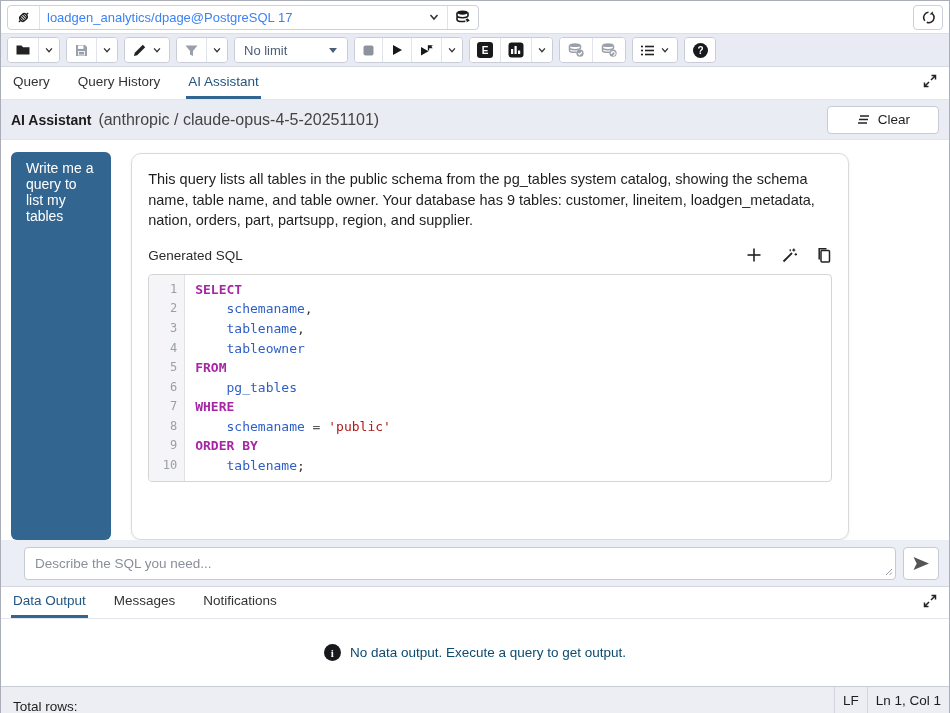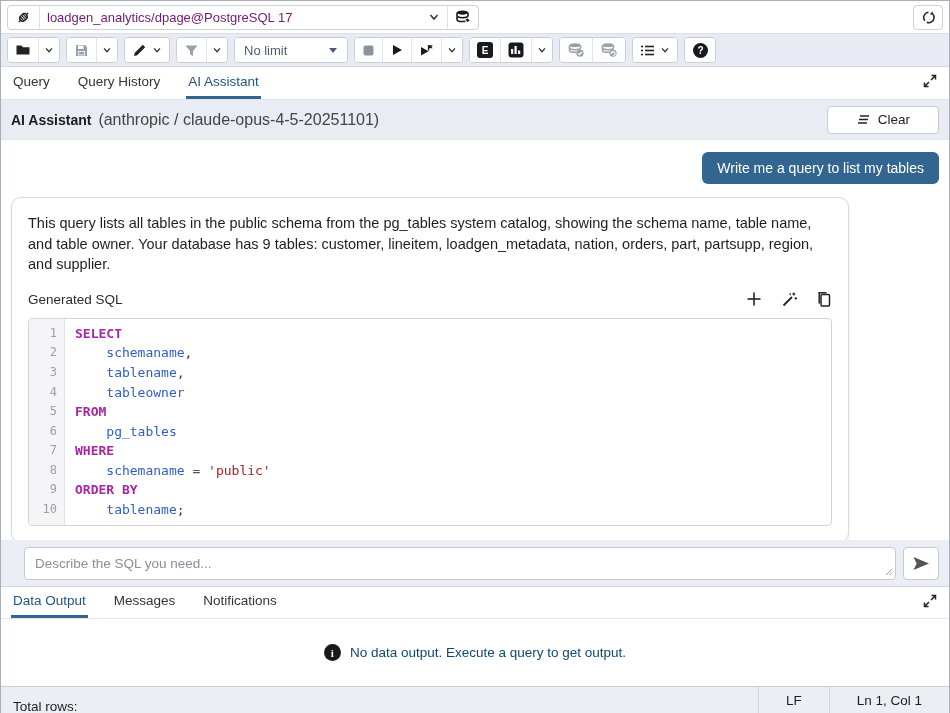--- a/index.html
+++ b/index.html
@@ -5,21 +5,21 @@
   * { box-sizing: border-box; margin: 0; padding: 0; }
   html,body { width: 950px; height: 713px; }
   body { font-family: "Liberation Sans", sans-serif; font-size: 13px; color: #222; background: #fff; }
   .window { width: 950px; height: 713px; display: flex; flex-direction: column; border: 1px solid #a9aeb9; border-bottom: none; background: #fff; overflow: hidden; }
 
   
   .conn-bar { height: 33px; display: flex; align-items: center; padding: 0 6px; background: #fff; border-bottom: 1px solid #dcdfe7; flex: none; }
   .conn-group { display: flex; align-items: stretch; height: 25px; border: 1px solid #ccd0da; border-radius: 4px; background: #fff; overflow: hidden; }
   .conn-seg { display: flex; align-items: center; padding: 0 7px; border-right: 1px solid #dfe2e9; }
   .conn-seg:last-child { border-right: none; }
-  .conn-select { width: 408px; justify-content: space-between; font-size: 13px; color: #701a75; cursor: pointer; }
+  .conn-select { width: 408px; justify-content: space-between; font-size: 13px; color: #3b82f6; cursor: pointer; }
   .spacer { flex: 1; }
   .sq-btn { height: 25px; min-width: 30px; display: flex; align-items: center; justify-content: center; background: #fff; border: 1px solid #ccd0da; border-radius: 4px; cursor: pointer; }
 
   
   .toolbar { height: 33px; display: flex; align-items: center; gap: 6px; padding: 8px 6px; background: #e8ebf4; border-bottom: 1px solid #d6d9e2; flex: none; }
   .tb-group { display: flex; align-items: stretch; height: 26px; background: #fff; border: 1px solid #c9cdd7; border-radius: 4px; overflow: hidden; }
   .tb-btn { display: flex; align-items: center; justify-content: center; padding: 0 7px; min-width: 28px; border-right: 1px solid #e2e4ec; cursor: pointer; background: #fff; border-top: none; border-bottom: none; border-left: none; }
   .tb-btn:last-child { border-right: none; }
   .tb-btn.narrow { min-width: 20px; padding: 0 4px; }
   .tb-btn.disabled { cursor: default; }
@@ -35,21 +35,21 @@
   .tab-expand { position: absolute; right: 12px; top: 7px; cursor: pointer; }
 
   
   .ai-header { height: 41px; display: flex; align-items: center; padding: 0 10px; background: #e9ecf2; border-top: 1px solid #e2e5ec; border-bottom: 1px solid #e2e5ec; flex: none; }
   .ai-title { font-size: 14px; font-weight: bold; color: #1c1c1c; margin-right: 7px; }
   .ai-model { font-size: 16px; color: #444; }
   .clear-btn { display: flex; align-items: center; gap: 7px; height: 28px; padding: 0 28px; background: #fff; border: 1px solid #c7cbd5; border-radius: 4px; font-size: 13.5px; color: #1c1c1c; cursor: pointer; }
 
   
   .chat-panel { height: 446px; display: flex; flex-direction: column; background: #fff; flex: none; }
-  .chat-scroll { flex: 1; overflow: hidden; display: flex; flex-direction: column; }
+  .chat-scroll { flex: 1; overflow: hidden; display: flex; flex-direction: row; }
   .user-row { display: flex; justify-content: flex-end; padding: 12px 10px 0; }
   .user-bubble { background: #326690; color: #fff; font-size: 14px; padding: 8px 15px; border-radius: 6px; cursor: default; }
   .ai-card { margin: 13px 100px 0 10px; border: 1px solid #dadada; border-radius: 10px; background: #fff; box-shadow: 0 1px 3px rgba(0,0,0,0.07); }
   .ai-card-text { padding: 15px 16px 4px; font-size: 14.5px; line-height: 1.42; color: #1e1e1e; }
   .gensql-row { display: flex; align-items: center; padding: 12px 16px 8px; }
   .gensql-label { font-size: 13.5px; color: #2b2b2b; }
   .gensql-actions { margin-left: auto; display: flex; align-items: center; gap: 19px; }
   .gensql-actions .icon { cursor: pointer; color: #222; }
   .sql-block { margin: 2px 16px 16px; border: 1px solid #d4d4d4; border-radius: 4px; display: flex; overflow: hidden; background: #fff; }
   .sql-gutter { background: #f5f5f7; border-right: 1px solid #e2e2e6; padding: 5px 0; min-width: 36px; }
@@ -72,21 +72,21 @@
 
   
   .out-tabbar { border-top: 1px solid #d4d7df; }
   .out-body { height: 68px; flex: none; background: #fff; border-top: 1px solid #e4e6ec; display: flex; align-items: center; justify-content: center; gap: 9px; }
   .info-circle { width: 17px; height: 17px; border-radius: 50%; background: #17191c; color: #fff; display: flex; align-items: center; justify-content: center; font-size: 11px; font-weight: bold; font-family: "Liberation Serif", serif; flex: none; }
   .out-msg { font-size: 13.5px; color: #0c4a6e; }
 
   
   .status-bar { height: 28px; flex: none; background: #eceef4; border-top: 1px solid #c9cdd7; display: flex; align-items: flex-end; padding: 0 0 0 12px; font-size: 13.5px; color: #1e1e1e; }
   .status-right { margin-left: auto; display: flex; align-items: center; height: 100%; }
-  .status-cell { display: flex; align-items: center; height: 100%; padding: 0 27px; border-left: 1px solid #d3d6df; }
+  .status-cell { display: flex; align-items: center; height: 100%; padding: 0 8px; border-left: 1px solid #d3d6df; }
   .bottom-edge { height: 4px; flex: none; background: #191b1e; }
 
   svg { display: block; }
 </style>
 </head>
 <body>
 
 <div class="window">
 
   <div class="conn-bar">

